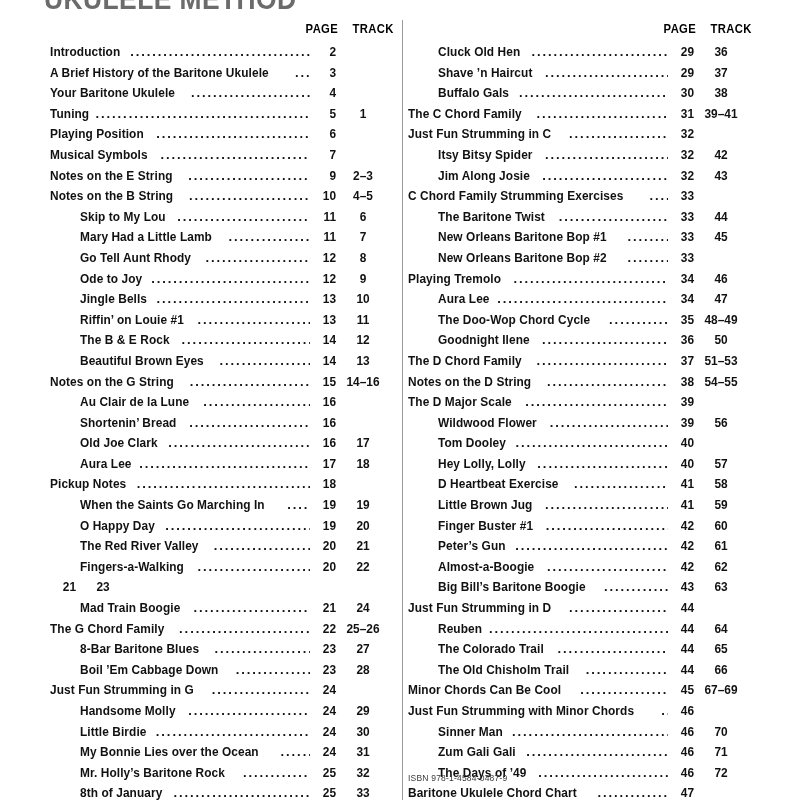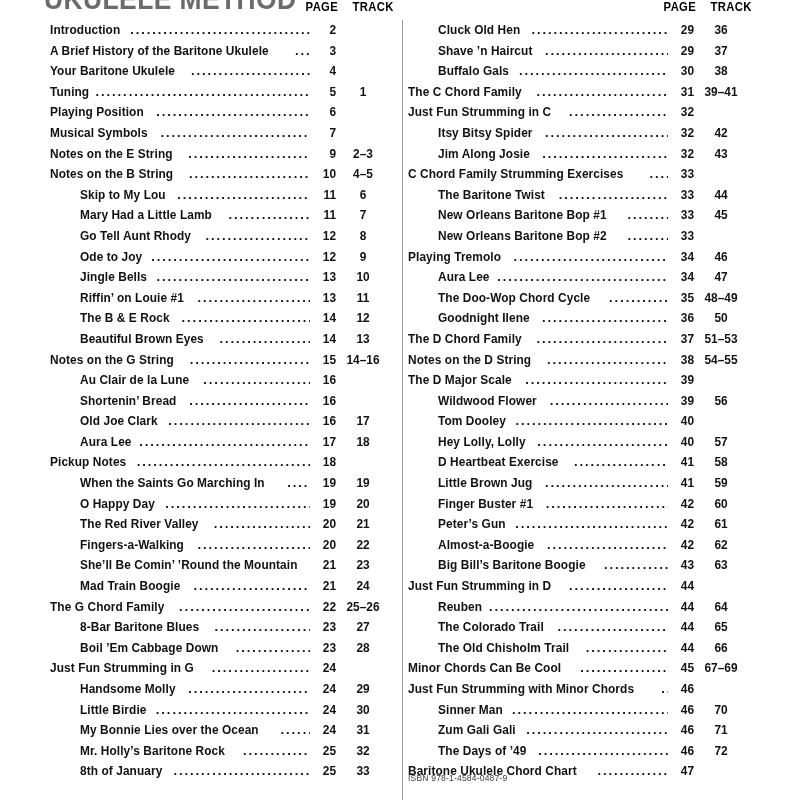--- a/index.html
+++ b/index.html
@@ -51,20 +51,21 @@
     position: absolute;
     top: 0;
   }
   #col-left  { left: 50px;  width: 340px; }
   #col-right { left: 408px; width: 340px; }
 
   
   .col-header {
     position: relative;
     height: 22px;
+    margin-top: 22px;
   }
   .col-header .hdr {
     position: absolute;
     top: 0;
     font-family: "Liberation Sans Narrow", "Liberation Sans", sans-serif;
     font-size: 12.5px;
     font-weight: bold;
     color: #000000;
     letter-spacing: 0.4px;
     transform: scaleX(0.9);
@@ -358,24 +359,20 @@
         </div>
         <div class="entry indent">
           <div class="e-title-wrap">
             <span class="e-title">Fingers-a-Walking</span>
             <span class="e-leader">.........................................................................................</span>
           </div>
           <span class="e-page">20</span>
           <span class="e-track">22</span>
         </div>
         <div class="entry indent">
-          <div class="e-title-wrap">
-            <span class="e-title">She’ll Be Comin’ ’Round the Mountain</span>
-            <span class="e-leader">.........................................................................................</span>
-          </div>
           <span class="e-page">21</span>
           <span class="e-track">23</span>
         </div>
         <div class="entry indent">
           <div class="e-title-wrap">
             <span class="e-title">Mad Train Boogie</span>
             <span class="e-leader">.........................................................................................</span>
           </div>
           <span class="e-page">21</span>
           <span class="e-track">24</span>

